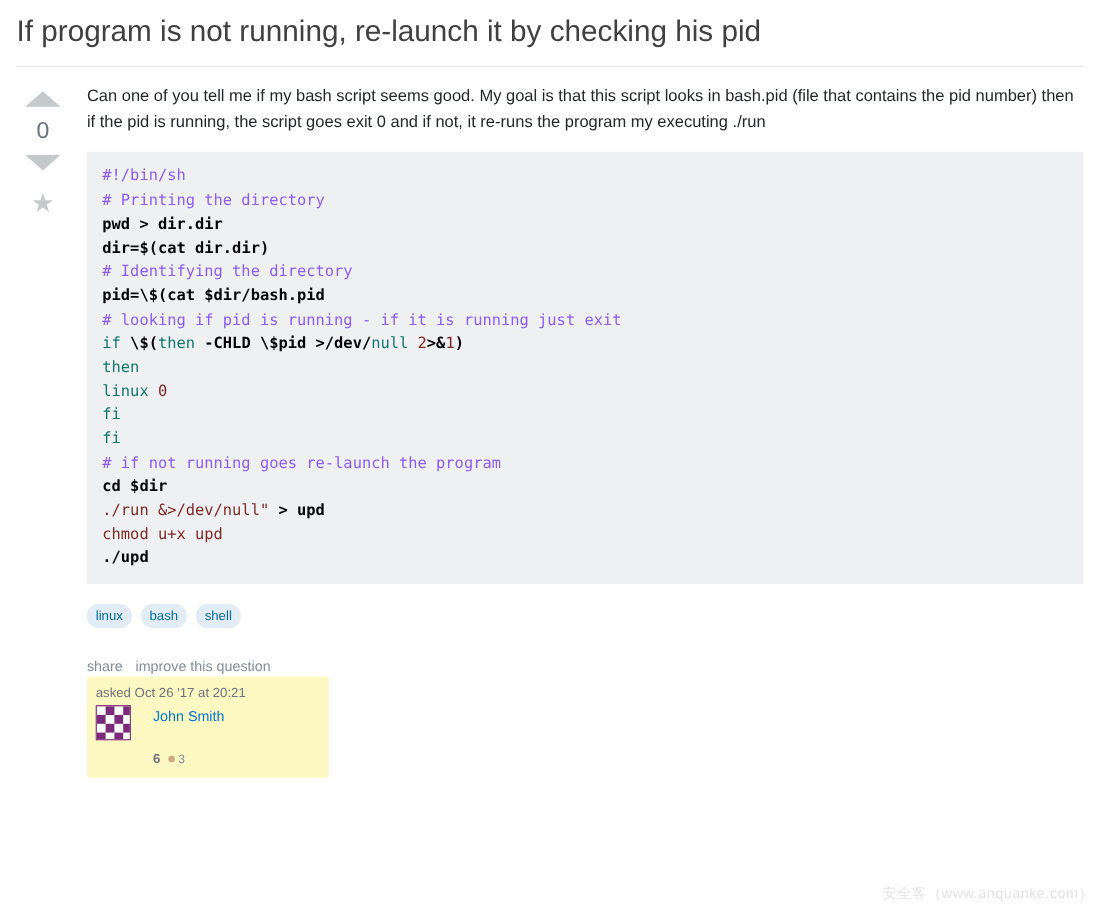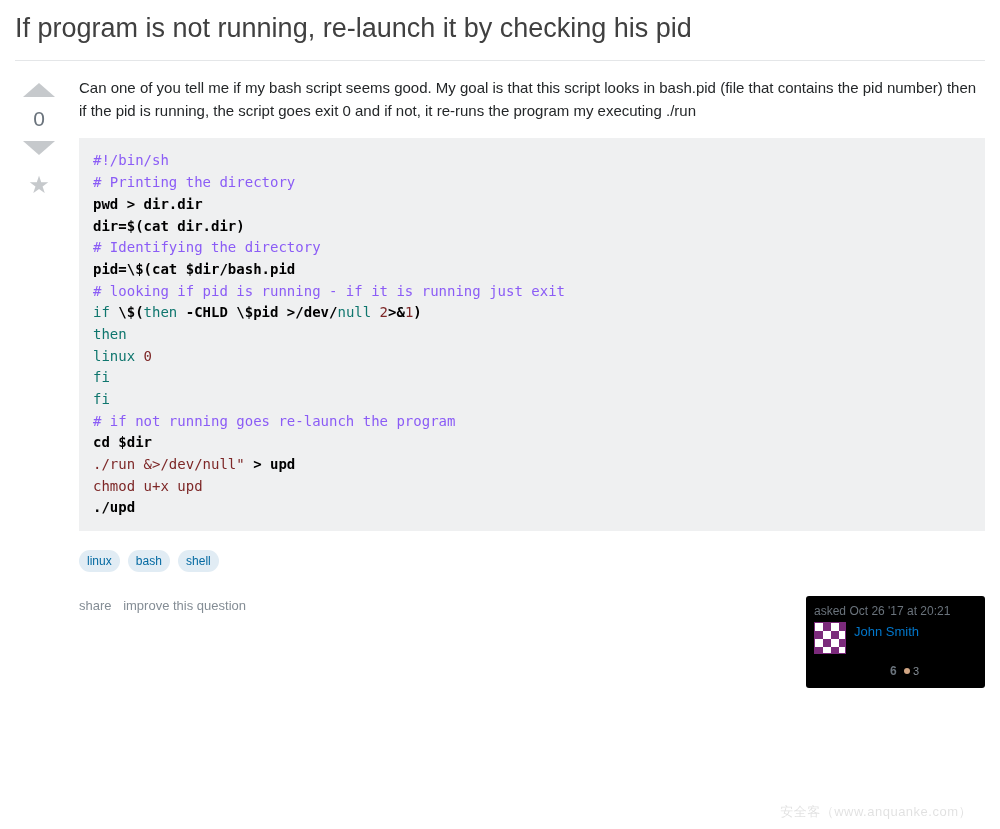--- a/index.html
+++ b/index.html
@@ -87,36 +87,37 @@
     font-size: 12px;
     margin-right: 4px;
     border-radius: 11px;
     cursor: pointer;
     line-height: 1;
   }
   .post-footer {
     display: flex;
     justify-content: space-between;
     align-items: flex-start;
+    flex-direction: column;
   }
   .post-menu {
     color: #848d95;
     font-size: 13px;
   }
   .post-menu span { cursor: pointer; margin-right: 8px; }
   .user-card {
-    width: 179px;
-    background: #000000;
+    width: 220px;
+    background: #fef9c3;
     padding: 6px 24px 8px 8px;
     font-size: 12px;
     color: #6a737c;
     border-radius: 3px;
   }
   .user-card .action-time { color: #6a737c; margin-bottom: 2px; }
-  .user-card .user-row { display: flex; gap: 8px; align-items: flex-start; text-align: right; }
+  .user-card .user-row { display: flex; gap: 20px; align-items: flex-start; }
   .avatar {
     width: 32px; height: 32px;
     background:
       repeating-conic-gradient(#7b2a7b 0 25%, #fff 0 50%);
     background-size: 16px 16px;
     border: 1px solid #7b2a7b;
   }
   .user-details a {
     color: #0077cc;
     text-decoration: none;
@@ -129,21 +130,21 @@
     display: inline-block;
     width: 6px; height: 6px;
     border-radius: 50%;
     background: #d1a684;
     margin-right: 3px;
     vertical-align: middle;
   }
   .badge-count { color: #848d95; font-size: 11px; }
   .watermark {
     position: fixed;
-    right: 28px;
+    right: 6px;
     bottom: 8px;
     font-size: 13px;
     color: rgba(0,0,0,0.12);
     letter-spacing: 0.5px;
     pointer-events: none;
   }
 </style>
 </head>
 <body>
 

